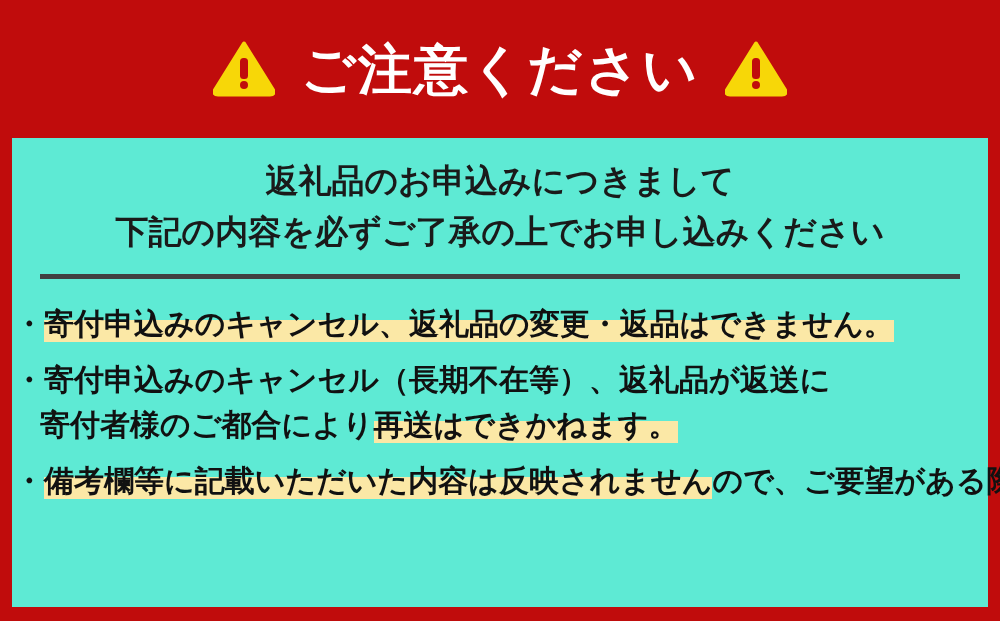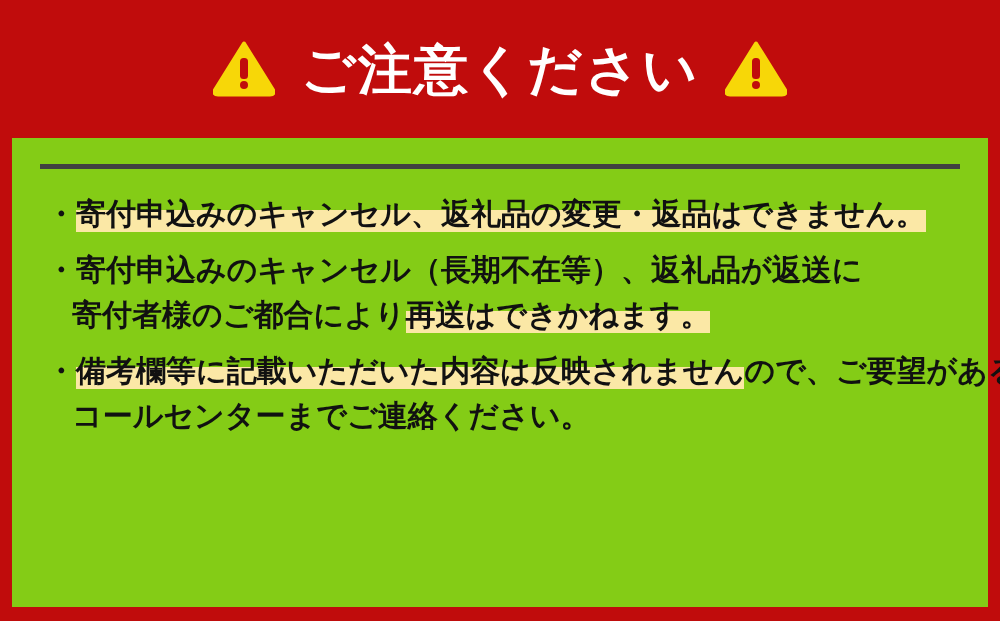--- a/index.html
+++ b/index.html
@@ -13,21 +13,21 @@
     overflow: hidden;
     background: #ffffff;
     font-family: "Liberation Sans", "DejaVu Sans", sans-serif;
   }
 
   .notice-card {
     position: relative;
     box-sizing: border-box;
     width: 1000px;
     height: 621px;
-    background: #84cc16;
+    background: #5eead4;
     border-left: 12px solid #c00c0c;
     border-right: 12px solid #c00c0c;
     border-bottom: 14px solid #c00c0c;
     border-top: 0;
     display: flex;
     flex-direction: column;
     justify-content: flex-end;
   }
 
   
@@ -94,21 +94,21 @@
     margin: 0;
     padding: 22px 0 0 0;
     list-style: none;
   }
 
   .bullet-item {
     color: #111111;
     font-size: 30px;
     font-weight: 700;
     line-height: 1.52;
-    padding-left: 34px;
+    padding-left: 2px;
     margin-bottom: 10px;
     white-space: nowrap;
     font-family: Liberation Serif, serif;
   }
   .bullet-item .cont {
     padding-left: 26px;
     display: inline-block;
   }
 
   .hl {
@@ -139,36 +139,39 @@
     <svg class="warn-icon" viewBox="0 0 62 56" aria-hidden="true">
       <path d="M31 2.5 L60 49 Q62 53.5 57 53.5 L5 53.5 Q0 53.5 2 49 Z" fill="#f7d708" stroke="#f7d708" stroke-width="4" stroke-linejoin="round"></path>
       <rect x="27" y="17" width="8" height="21" rx="3.5" fill="#c00c0c"></rect>
       <circle cx="31" cy="44" r="4" fill="#c00c0c"></circle>
     </svg>
 
   </div>
 
   <div class="body-area">
 
+    <div class="intro">
+      <span class="intro-line line-1">返礼品のお申込みにつきまして</span>
+      <span class="intro-line line-2">下記の内容を必ずご了承の上でお申し込みください</span>
+    </div>
 
     <div class="divider"></div>
 
     <ul class="bullet-list">
 
       <li class="bullet-item">
         <span>・</span><span class="hl">寄付申込みのキャンセル、返礼品の変更・返品はできません。</span>
       </li>
 
       <li class="bullet-item">
         <span>・</span><span>寄付申込みのキャンセル（長期不在等）、返礼品が返送に</span><br>
         <span class="cont">寄付者様のご都合により</span><span class="hl">再送はできかねます。</span>
       </li>
 
       <li class="bullet-item">
         <span>・</span><span class="hl">備考欄等に記載いただいた内容は反映されません</span><span>ので、ご要望がある際は</span><br>
-        <span class="cont">コールセンターまでご連絡ください。</span>
       </li>
 
     </ul>
 
   </div>
 
 </div>
 
 </body></html>

